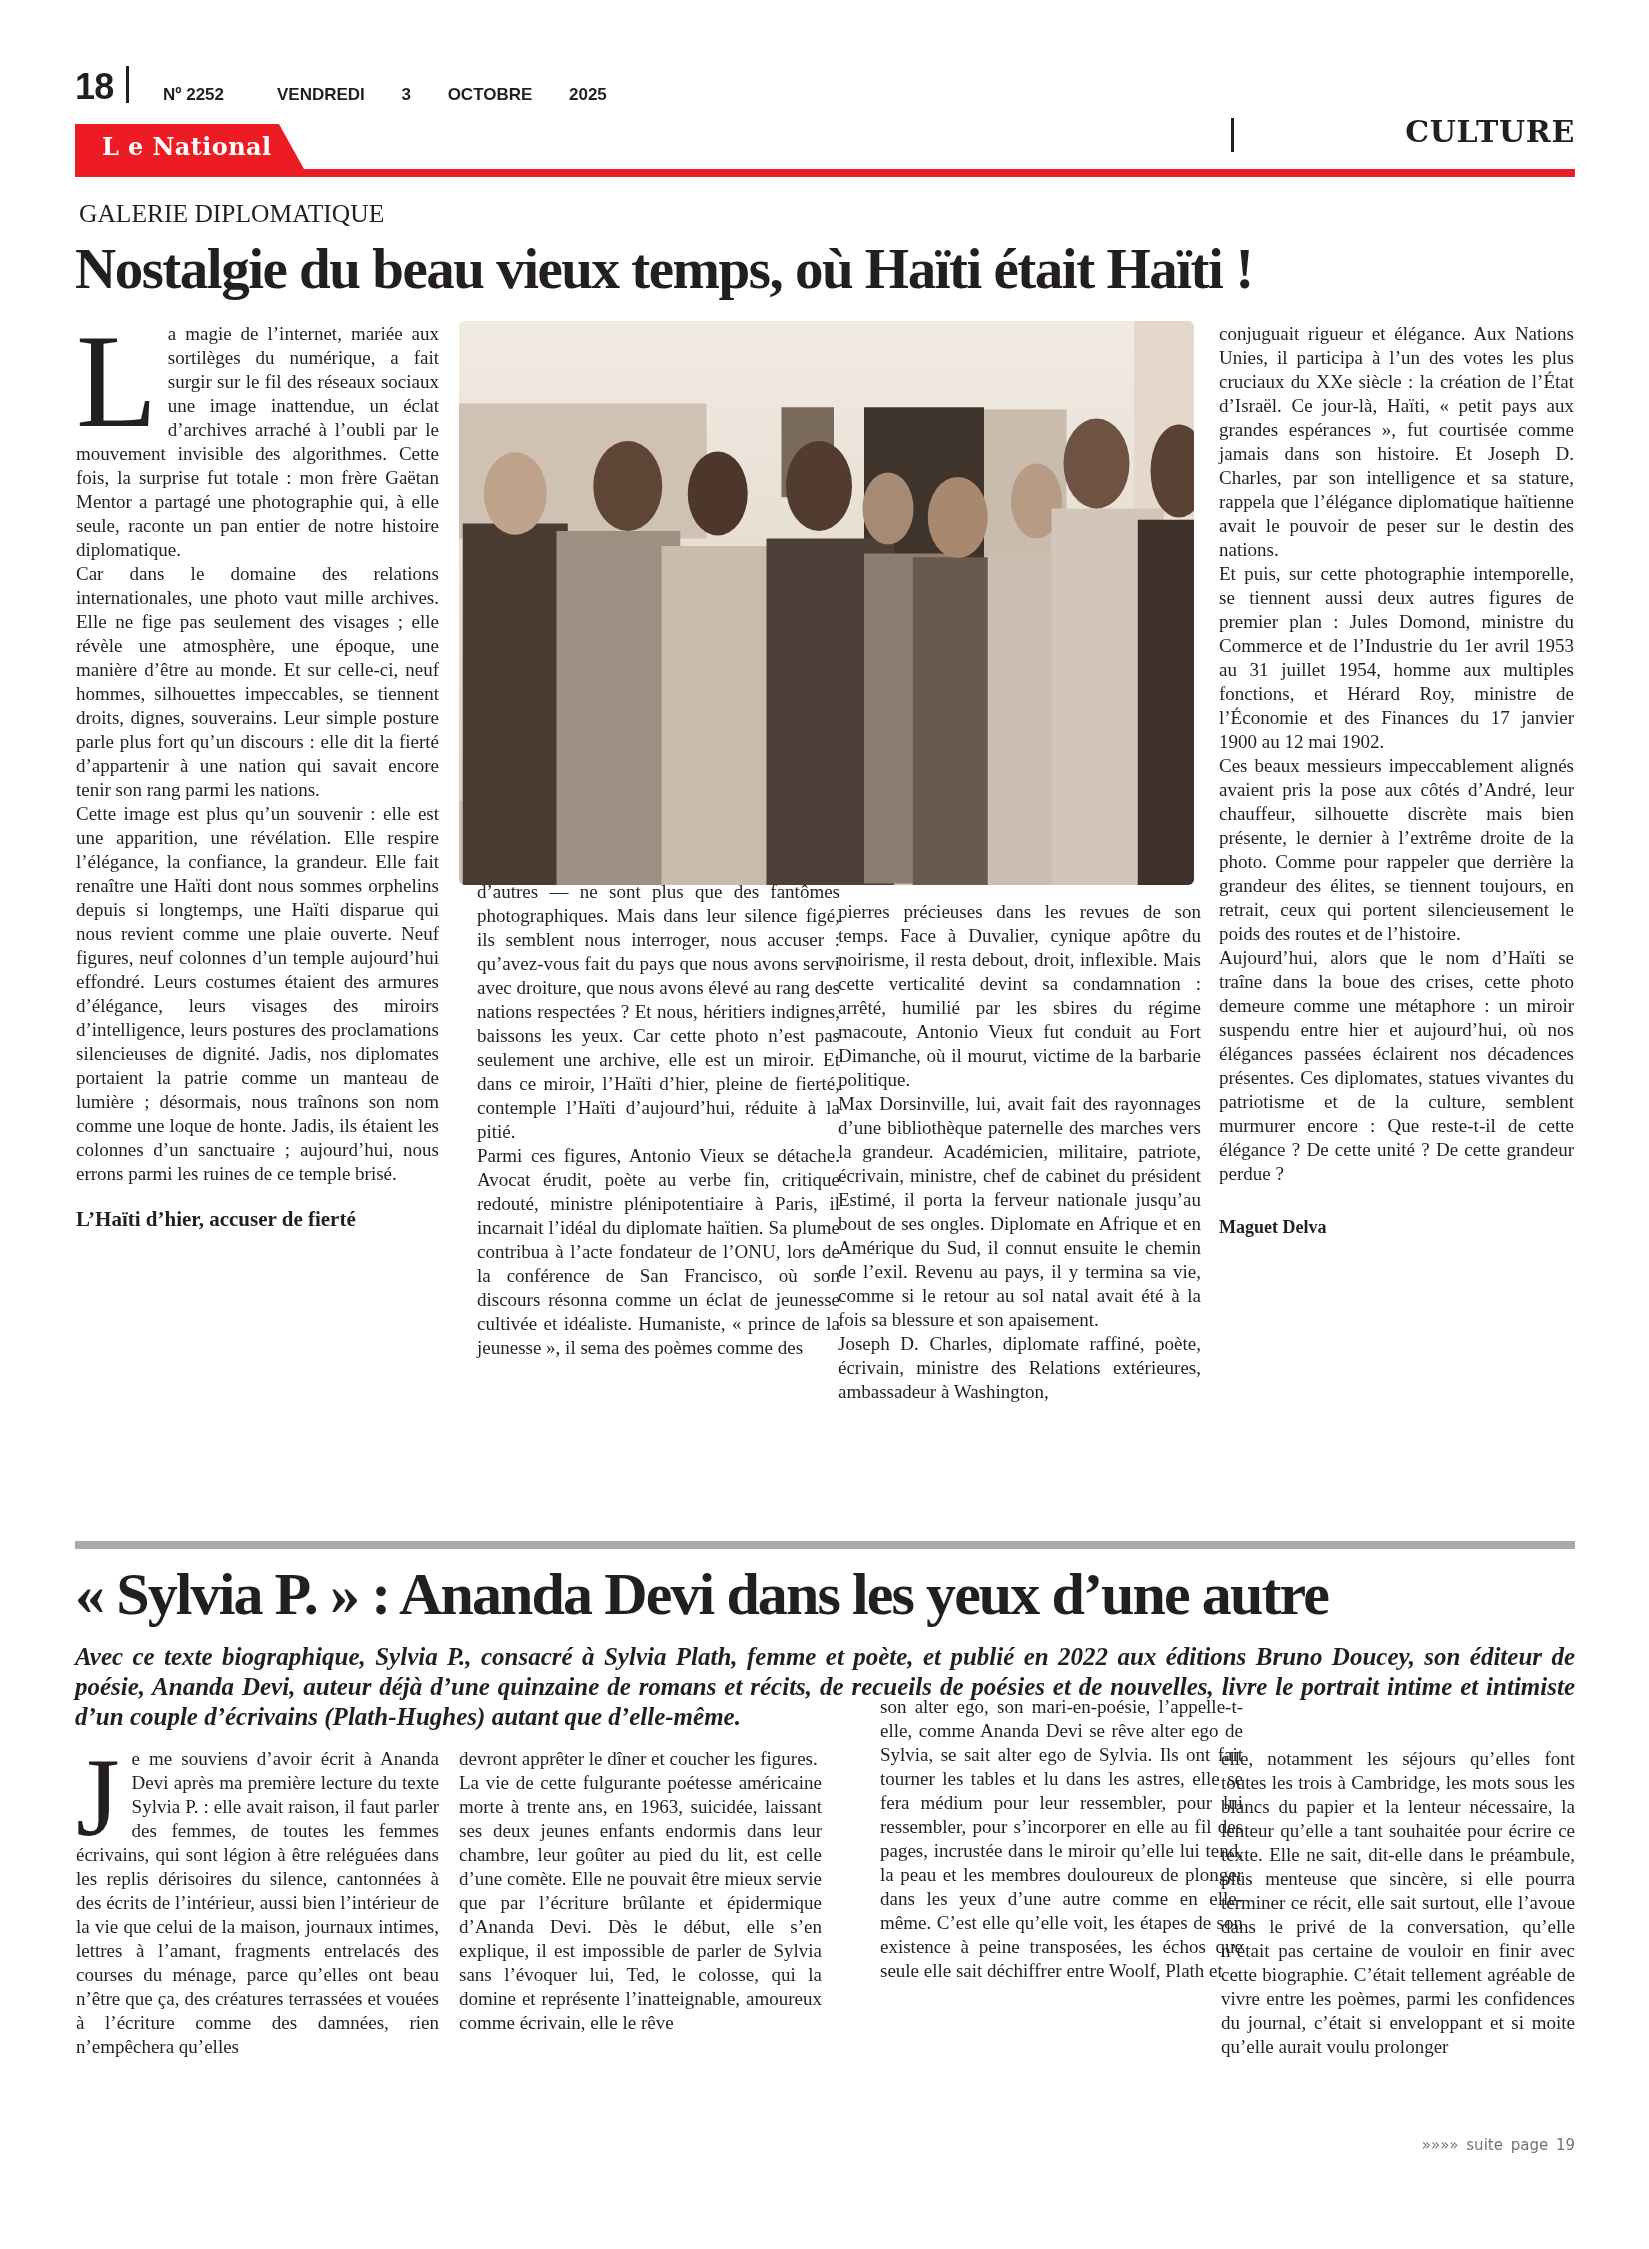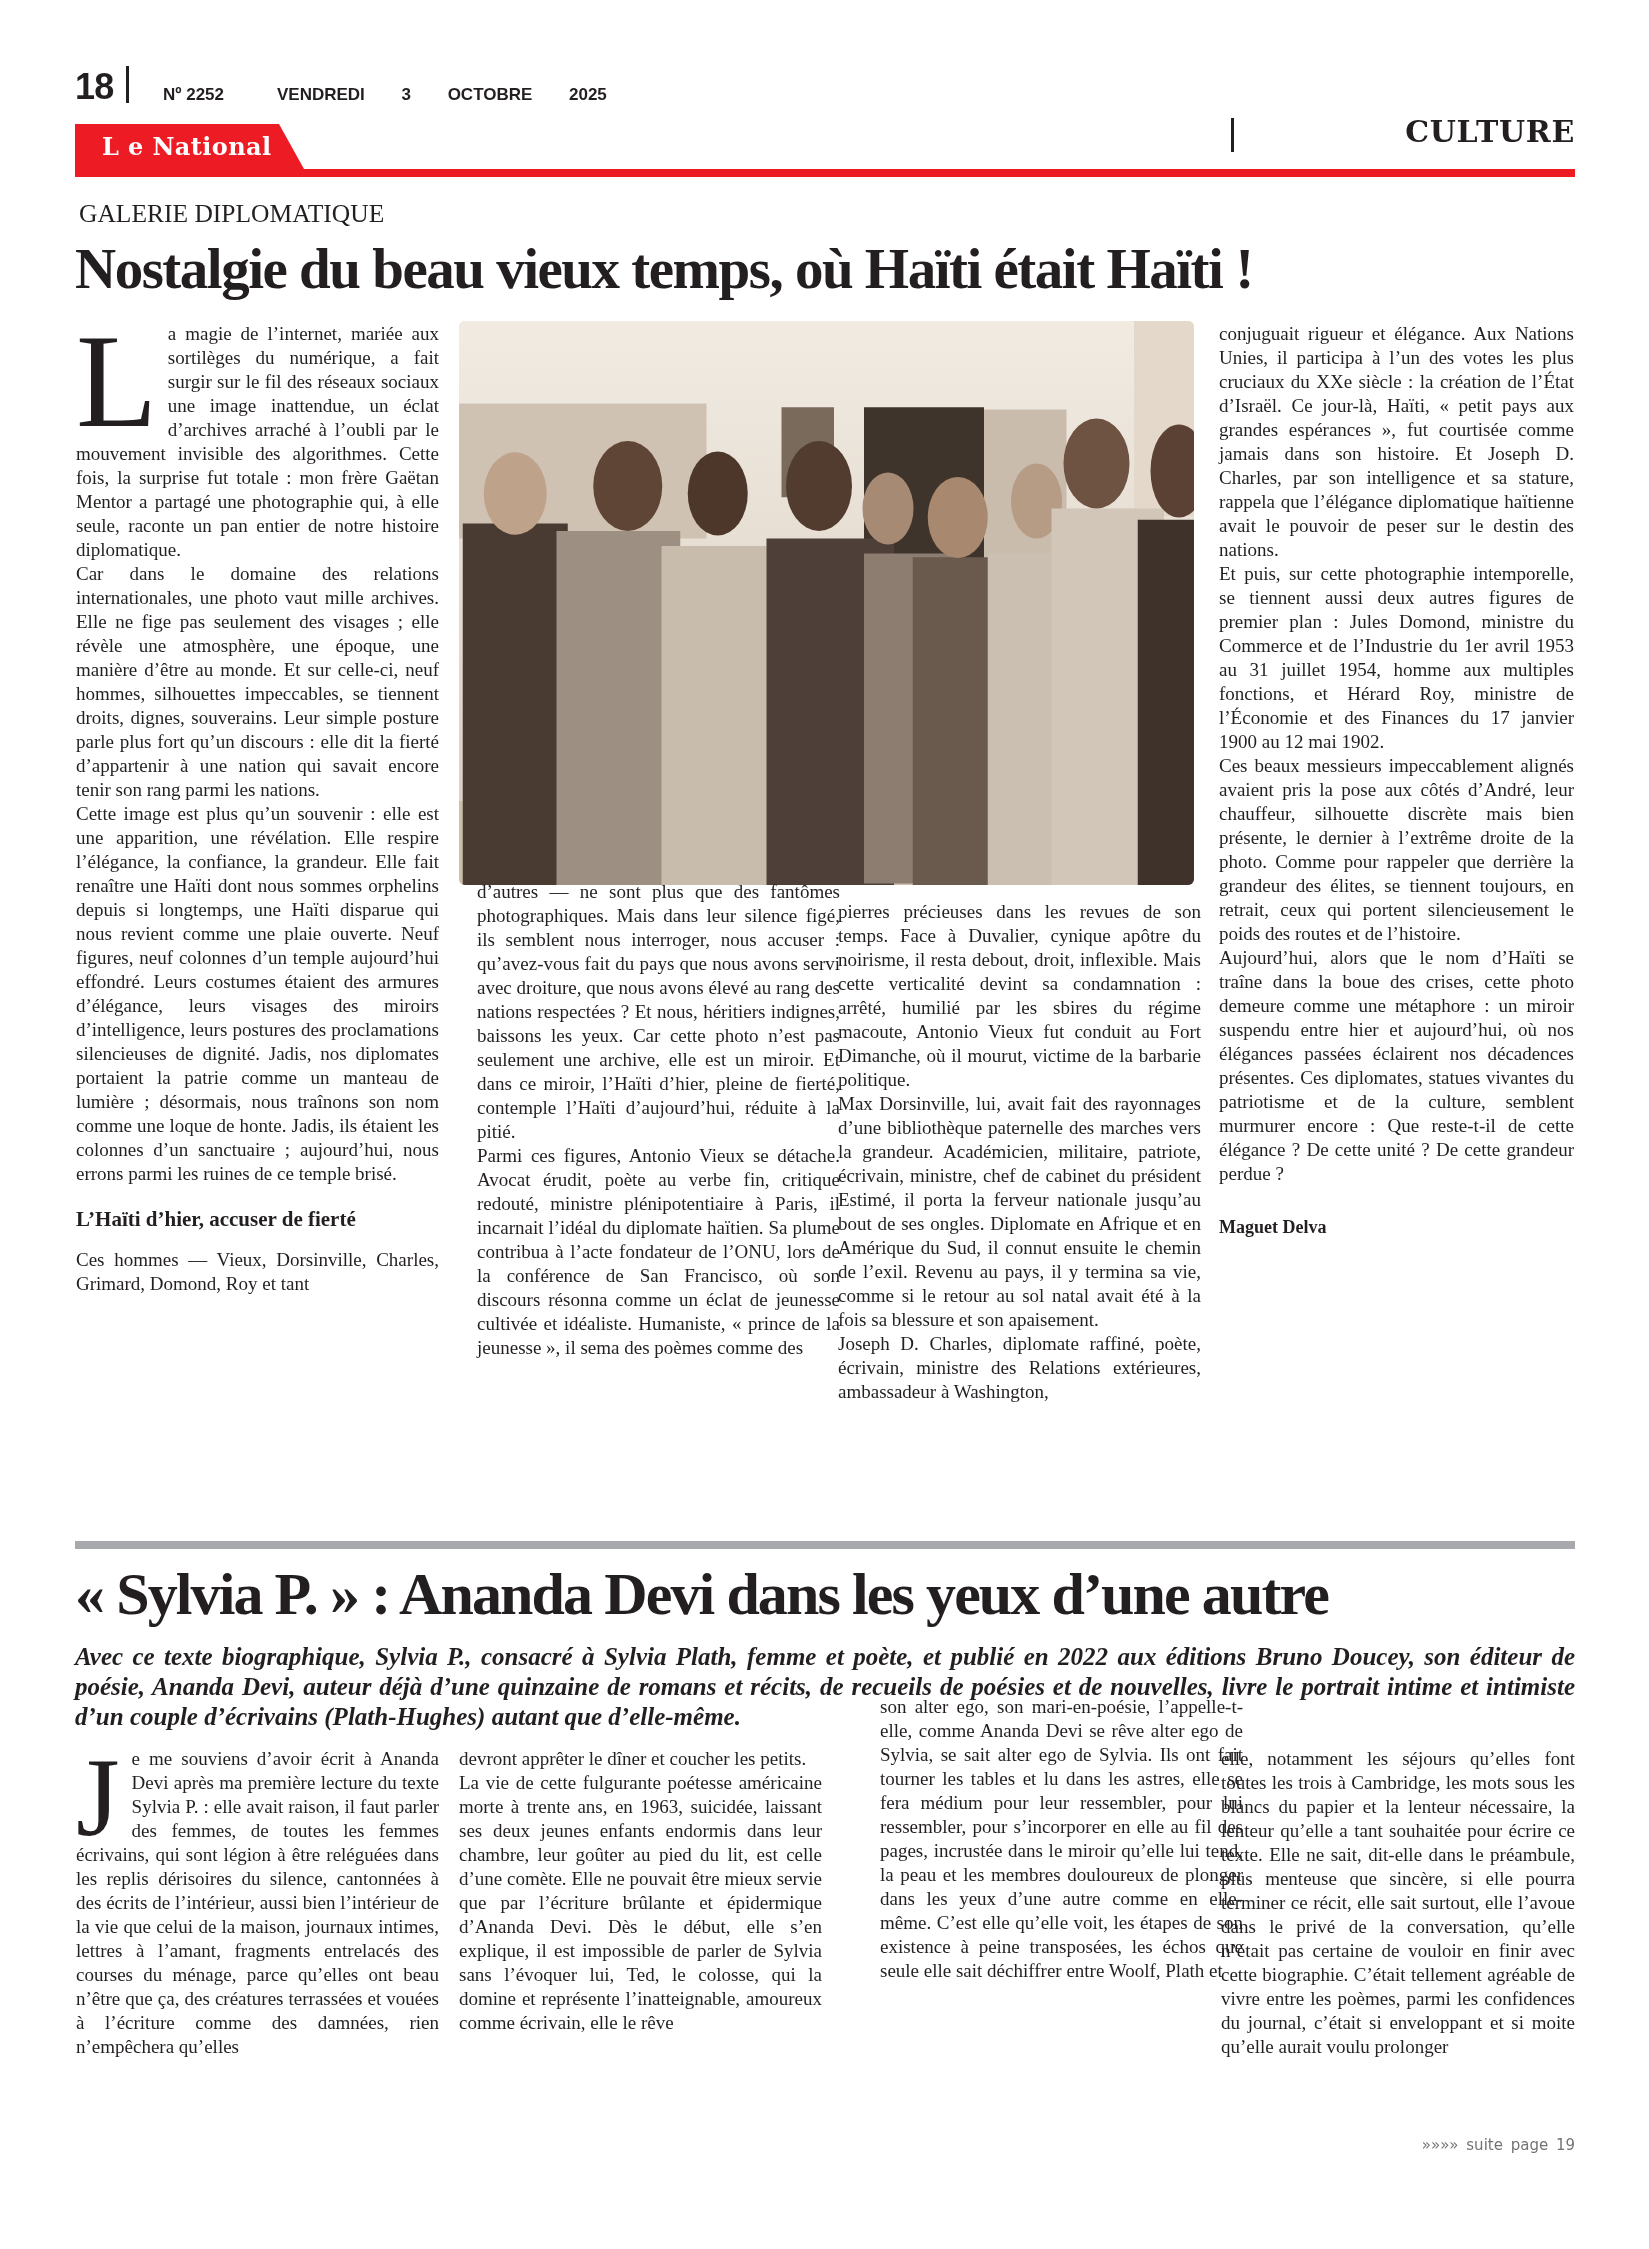--- a/index.html
+++ b/index.html
@@ -47,21 +47,20 @@
 
 <div class="abs kicker">GALERIE DIPLOMATIQUE</div>
 <div class="abs headline">Nostalgie du beau vieux temps, où Haïti était Haïti !</div>
 
 <div class="abs col" style="left:76px; top:322px; width:363px;">
   <span class="dropcap">L</span>
   <p>a magie de l’internet, mariée aux sortilèges du numérique, a fait surgir sur le fil des réseaux sociaux une image inattendue, un éclat d’archives arraché à l’oubli par le mouvement invisible des algorithmes. Cette fois, la surprise fut totale : mon frère Gaëtan Mentor a partagé une photographie qui, à elle seule, raconte un pan entier de notre histoire diplomatique.</p>
   <p>Car dans le domaine des relations internationales, une photo vaut mille archives. Elle ne fige pas seulement des visages ; elle révèle une atmosphère, une époque, une manière d’être au monde. Et sur celle-ci, neuf hommes, silhouettes impeccables, se tiennent droits, dignes, souverains. Leur simple posture parle plus fort qu’un discours : elle dit la fierté d’appartenir à une nation qui savait encore tenir son rang parmi les nations.</p>
   <p>Cette image est plus qu’un souvenir : elle est une apparition, une révélation. Elle respire l’élégance, la confiance, la grandeur. Elle fait renaître une Haïti dont nous sommes orphelins depuis si longtemps, une Haïti disparue qui nous revient comme une plaie ouverte. Neuf figures, neuf colonnes d’un temple aujourd’hui effondré. Leurs costumes étaient des armures d’élégance, leurs visages des miroirs d’intelligence, leurs postures des proclamations silencieuses de dignité. Jadis, nos diplomates portaient la patrie comme un manteau de lumière ; désormais, nous traînons son nom comme une loque de honte. Jadis, ils étaient les colonnes d’un sanctuaire ; aujourd’hui, nous errons parmi les ruines de ce temple brisé.</p>
   <p class="subhead">L’Haïti d’hier, accuser de fierté</p>
-  <p>Ces hommes — Vieux, Dorsinville, Charles, Grimard, Domond, Roy et tant</p>
 </div>
 
 <div class="abs photo">
   <svg width="735" height="564" viewBox="0 0 980 752">
     <defs>
       <linearGradient id="wall" x1="0" y1="0" x2="0" y2="1">
         <stop offset="0" stop-color="#f1ebe2"></stop>
         <stop offset="1" stop-color="#d8ccbd"></stop>
       </linearGradient>
     </defs>
@@ -135,21 +134,21 @@
 
 <div class="abs headline2">« Sylvia P. » : Ananda Devi dans les yeux d’une autre</div>
 <div class="abs standfirst">Avec ce texte biographique, Sylvia P., consacré à Sylvia Plath, femme et poète, et publié en 2022 aux éditions Bruno Doucey, son éditeur de poésie, Ananda Devi, auteur déjà d’une quinzaine de romans et récits, de recueils de poésies et de nouvelles, livre le portrait intime et intimiste d’un couple d’écrivains (Plath-Hughes) autant que d’elle-même.</div>
 
 <div class="abs col" style="left:76px; top:1747px; width:363px;">
   <span class="dropcap2">J</span>
   <p>e me souviens d’avoir écrit à Ananda Devi après ma première lecture du texte Sylvia P.  : elle avait raison, il faut parler des femmes, de toutes les femmes écrivains, qui sont légion à être reléguées dans les replis dérisoires du silence, cantonnées à des écrits de l’intérieur, aussi bien l’intérieur de la vie que celui de la maison, journaux intimes, lettres à l’amant, fragments entrelacés des courses du ménage, parce qu’elles ont beau n’être que ça, des créatures terrassées et vouées à l’écriture comme des damnées, rien n’empêchera qu’elles</p>
 </div>
 
 <div class="abs col" style="left:459px; top:1747px; width:363px;">
-  <p>devront apprêter le dîner et coucher les petits.</p>
+  <p>devront apprêter le dîner et coucher les figures.</p>
   <p>La vie de cette fulgurante poétesse américaine morte à trente ans, en 1963, suicidée, laissant ses deux jeunes enfants endormis dans leur chambre, leur goûter au pied du lit, est celle d’une comète. Elle ne pouvait être mieux servie que par l’écriture brûlante et épidermique d’Ananda Devi. Dès le début, elle s’en explique, il est impossible de parler de Sylvia sans l’évoquer lui, Ted, le colosse, qui la domine et représente l’inatteignable, amoureux comme écrivain, elle le rêve</p>
 </div>
 
 <div class="abs col" style="left:840px; top:1695px; width:363px;margin-left:40px;">
   <p>son alter ego, son mari-en-poésie, l’appelle-t-elle, comme Ananda Devi se rêve alter ego de Sylvia, se sait alter ego de Sylvia. Ils ont fait tourner les tables et lu dans les astres, elle se fera médium pour leur ressembler, pour lui ressembler, pour s’incorporer en elle au fil des pages, incrustée dans le miroir qu’elle lui tend, la peau et les membres douloureux de plonger dans les yeux d’une autre comme en elle-même. C’est elle qu’elle voit, les étapes de son existence à peine transposées, les échos que seule elle sait déchiffrer entre Woolf, Plath et</p>
 </div>
 
 <div class="abs col" style="left:1221px; top:1747px; width:354px;">
   <p>elle, notamment les séjours qu’elles font toutes les trois à Cambridge, les mots sous les blancs du papier et la lenteur nécessaire, la lenteur qu’elle a tant souhaitée pour écrire ce texte. Elle ne sait, dit-elle dans le préambule, plus menteuse que sincère, si elle pourra terminer ce récit, elle sait surtout, elle l’avoue dans le privé de la conversation, qu’elle n’était pas certaine de vouloir en finir avec cette biographie. C’était tellement agréable de vivre entre les poèmes, parmi les confidences du journal, c’était si enveloppant et si moite qu’elle aurait voulu prolonger</p>
 </div>

